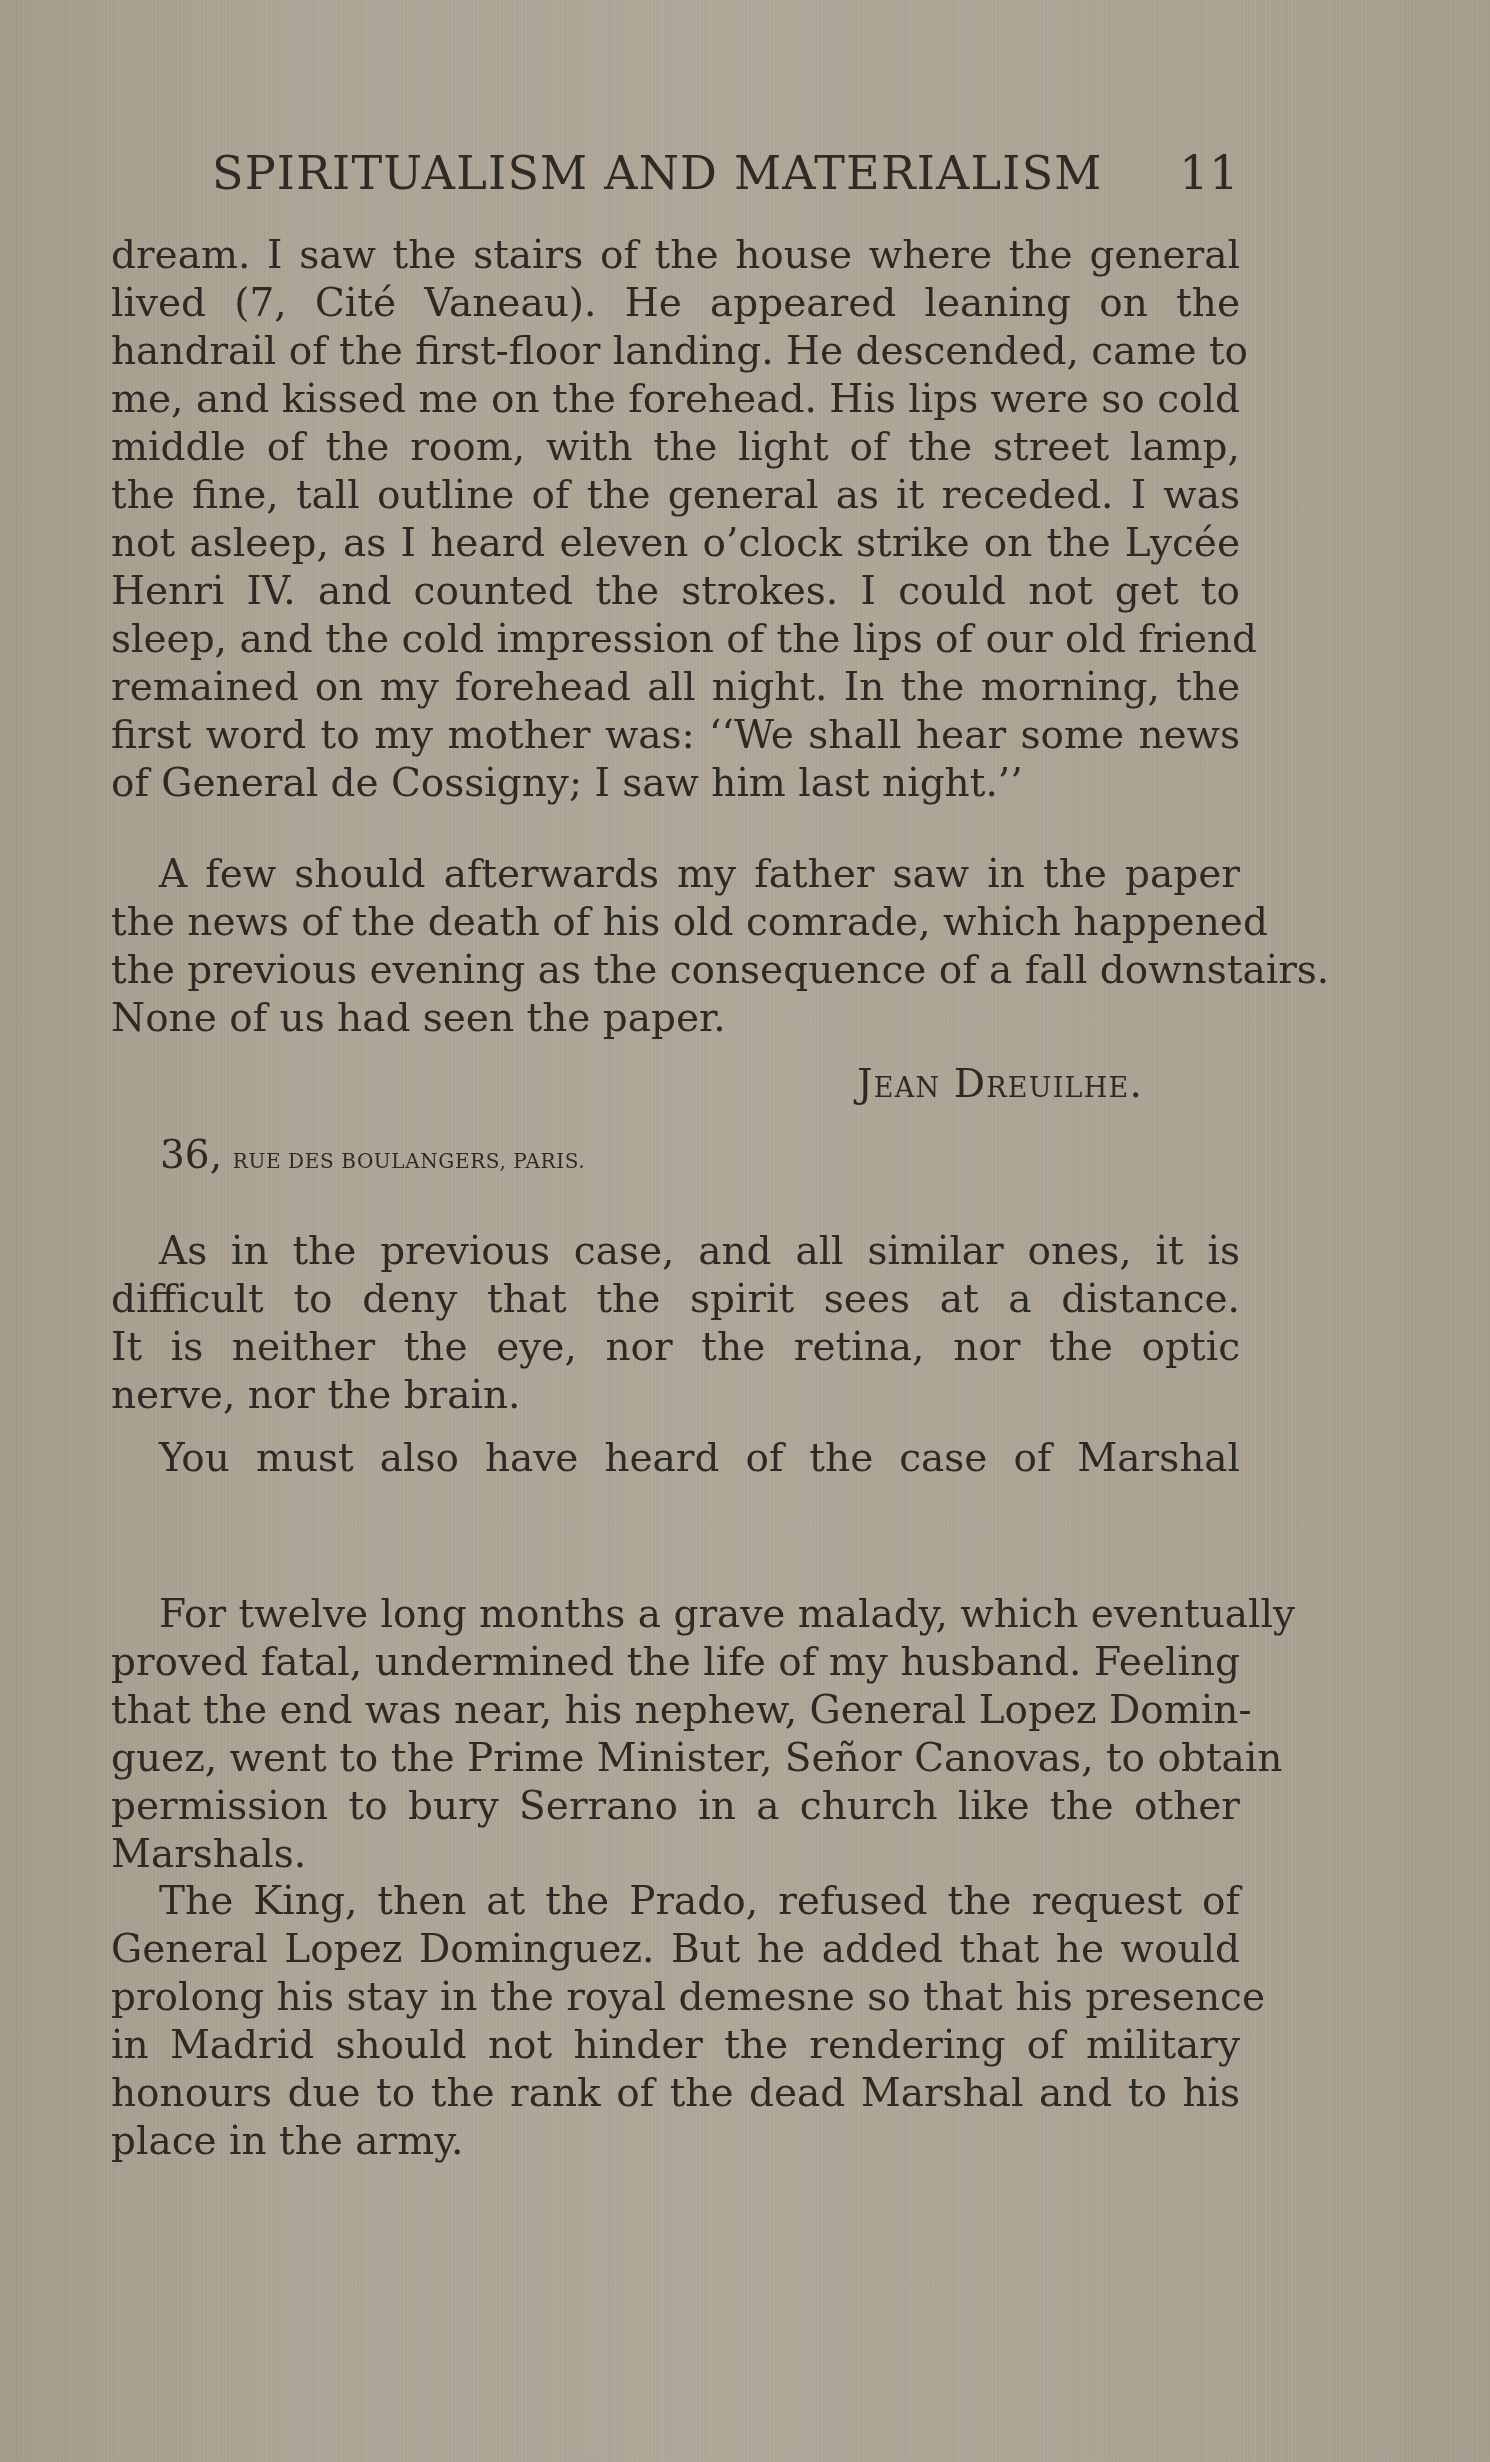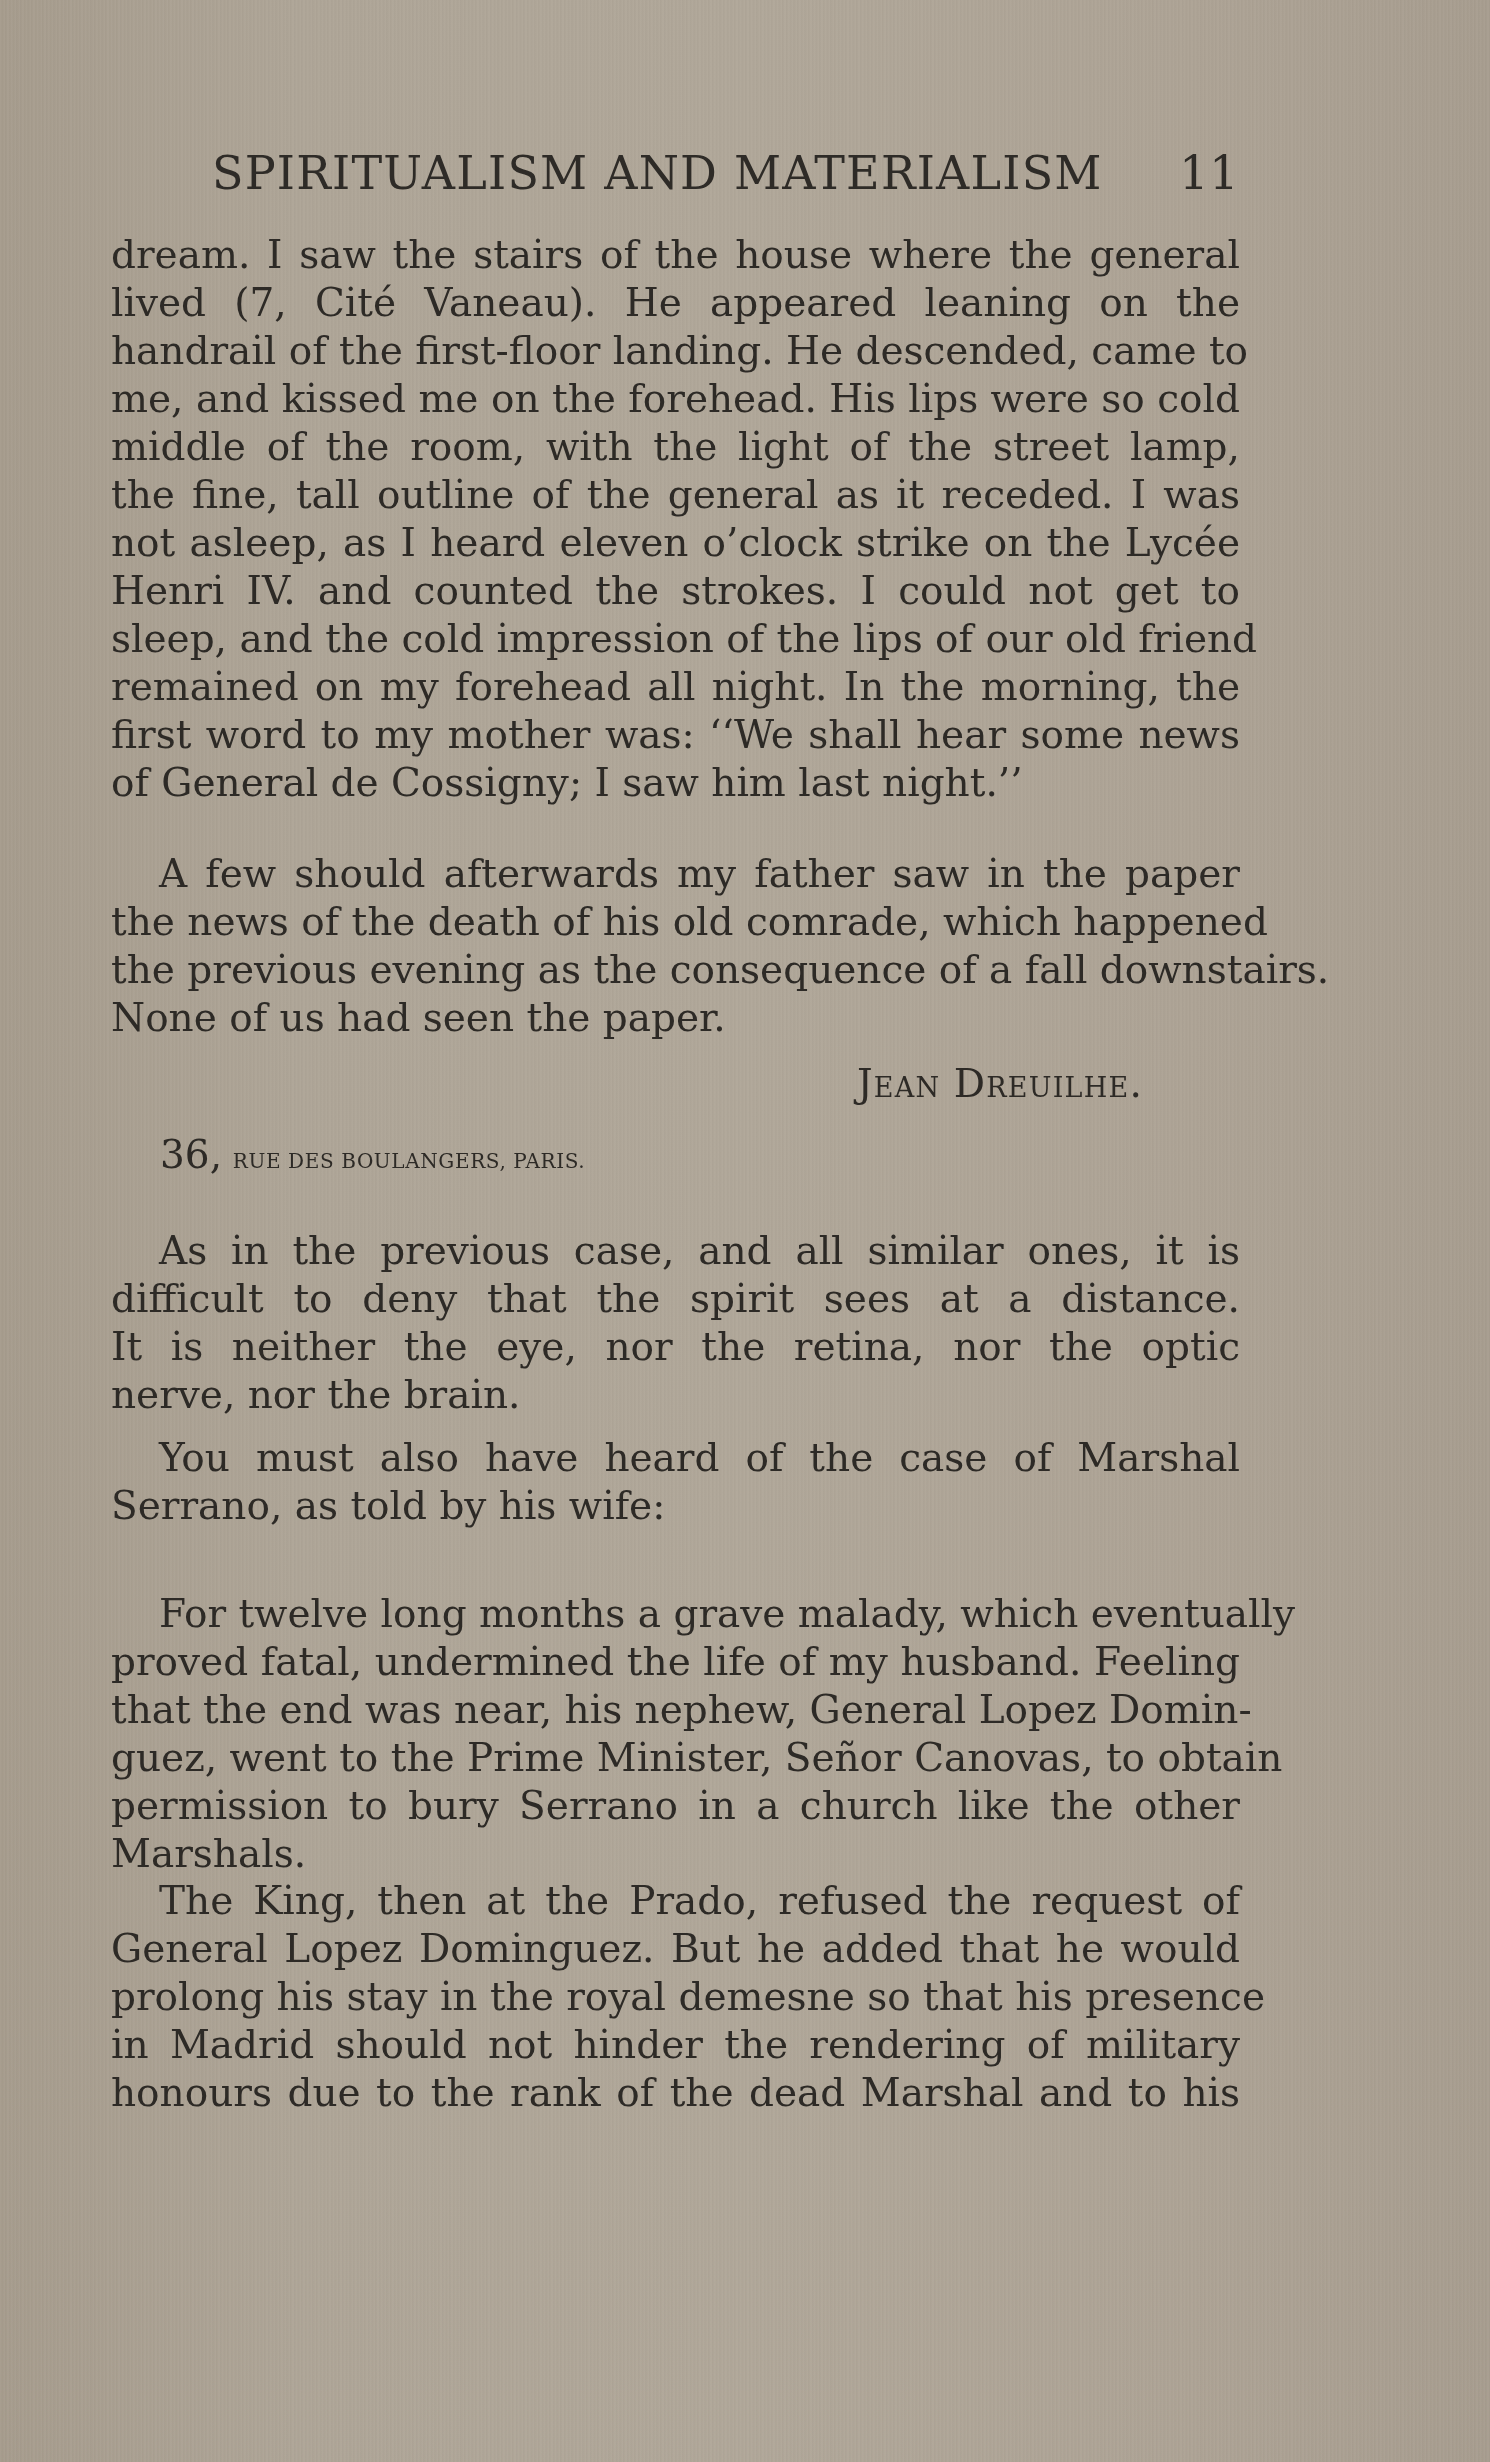--- a/index.html
+++ b/index.html
@@ -119,34 +119,34 @@
 
   <div class="body-block" style="top:1227px;">
     <span class="line indent">As in the previous case, and all similar ones, it is</span>
     <span class="line">difficult to deny that the spirit sees at a distance.</span>
     <span class="line">It is neither the eye, nor the retina, nor the optic</span>
     <span class="line last">nerve, nor the brain.</span>
   </div>
 
   <div class="body-block" style="top:1434px;">
     <span class="line indent">You must also have heard of the case of Marshal</span>
-    <span class="line last">Serrano, as told by his wife:</span>
   </div>
 
   <div class="body-block" style="top:1590px;">
     <span class="line indent">For twelve long months a grave malady, which eventually</span>
     <span class="line">proved fatal, undermined the life of my husband. Feeling</span>
     <span class="line">that the end was near, his nephew, General Lopez Domin-</span>
     <span class="line">guez, went to the Prime Minister, Señor Canovas, to obtain</span>
     <span class="line">permission to bury Serrano in a church like the other</span>
     <span class="line last">Marshals.</span>
   </div>
 
   <div class="body-block" style="top:1877px;">
     <span class="line indent">The King, then at the Prado, refused the request of</span>
     <span class="line">General Lopez Dominguez. But he added that he would</span>
     <span class="line">prolong his stay in the royal demesne so that his presence</span>
     <span class="line">in Madrid should not hinder the rendering of military</span>
     <span class="line">honours due to the rank of the dead Marshal and to his</span>
+    <span class="line last">place in the army.</span>
   </div>
 
 </div>
 
 
 </body></html>

